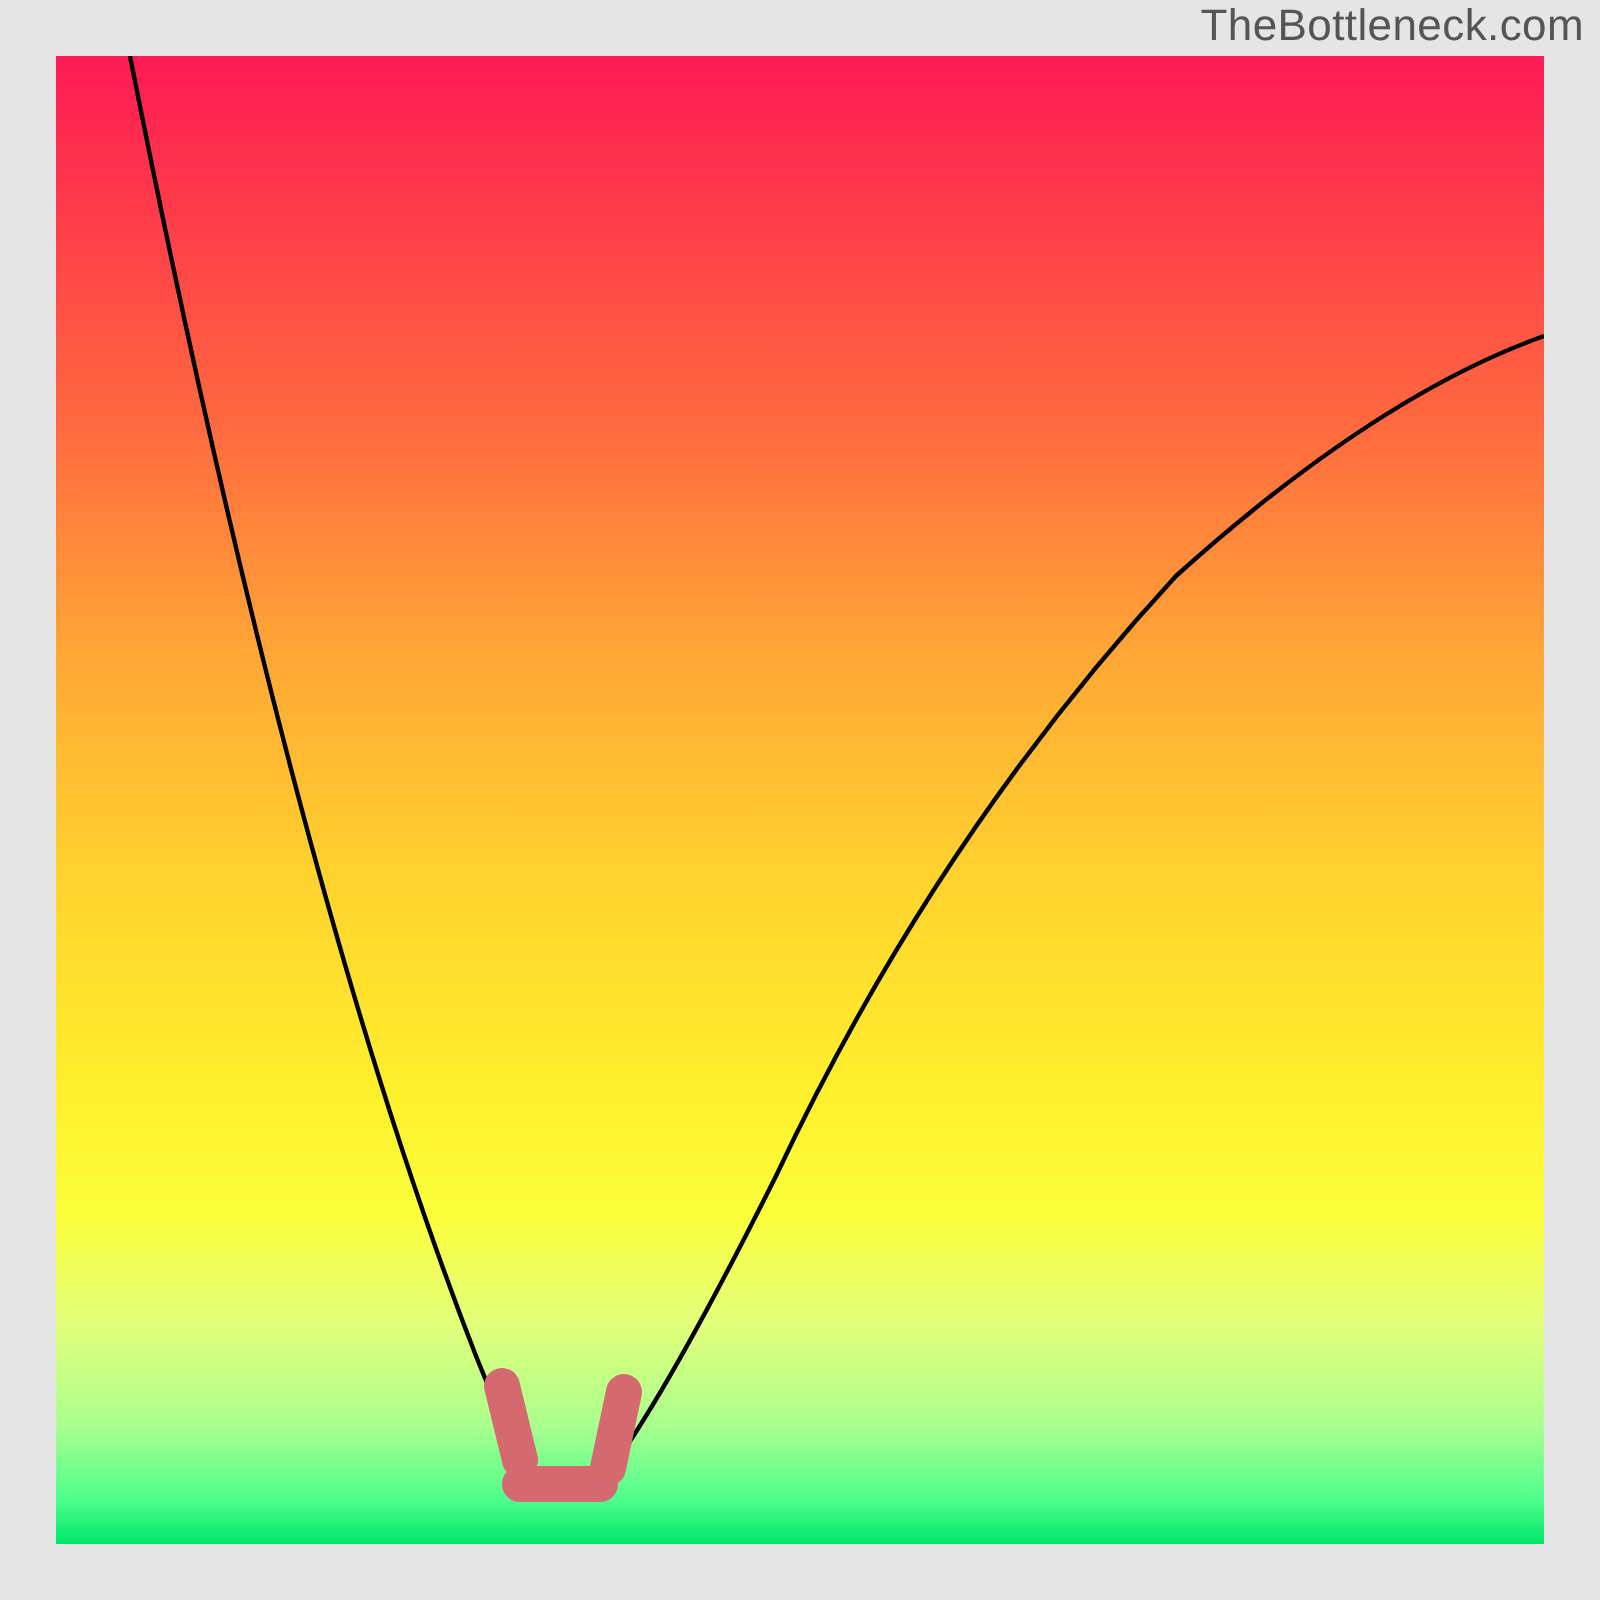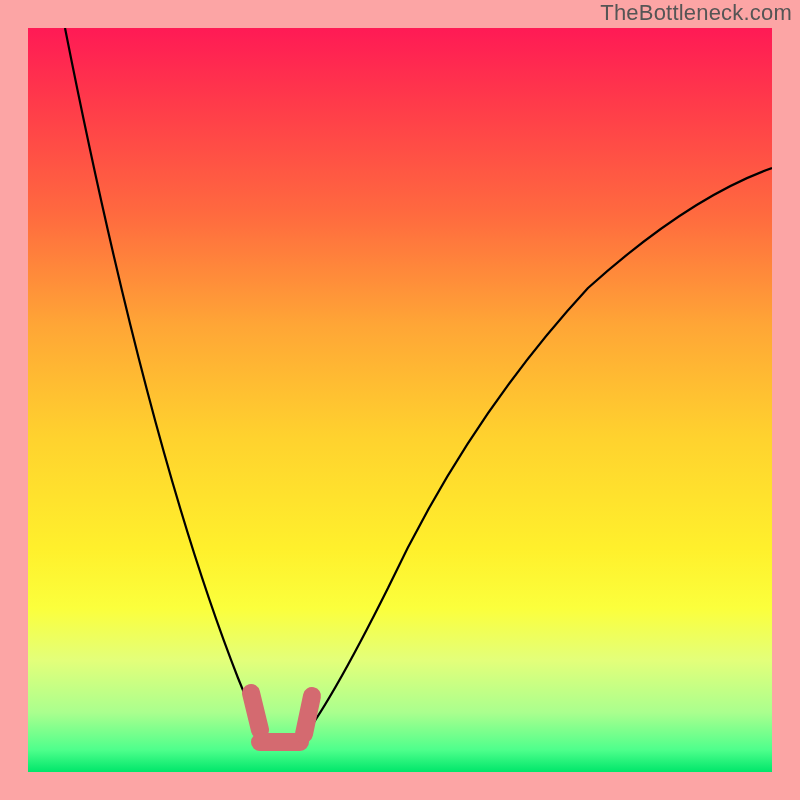--- a/index.html
+++ b/index.html
@@ -6,21 +6,21 @@
     margin: 0;
     padding: 0;
     width: 800px;
     height: 800px;
     background: #000;
     overflow: hidden;
   }
   .frame {
     position: absolute;
     inset: 0;
-    background: #fca5a5;
+    background: #e5e5e5;
   }
   .plot-area {
     position: absolute;
     left: 28px;
     top: 28px;
     width: 744px;
     height: 744px;
   }
   .gradient-bg {
     position: absolute;

